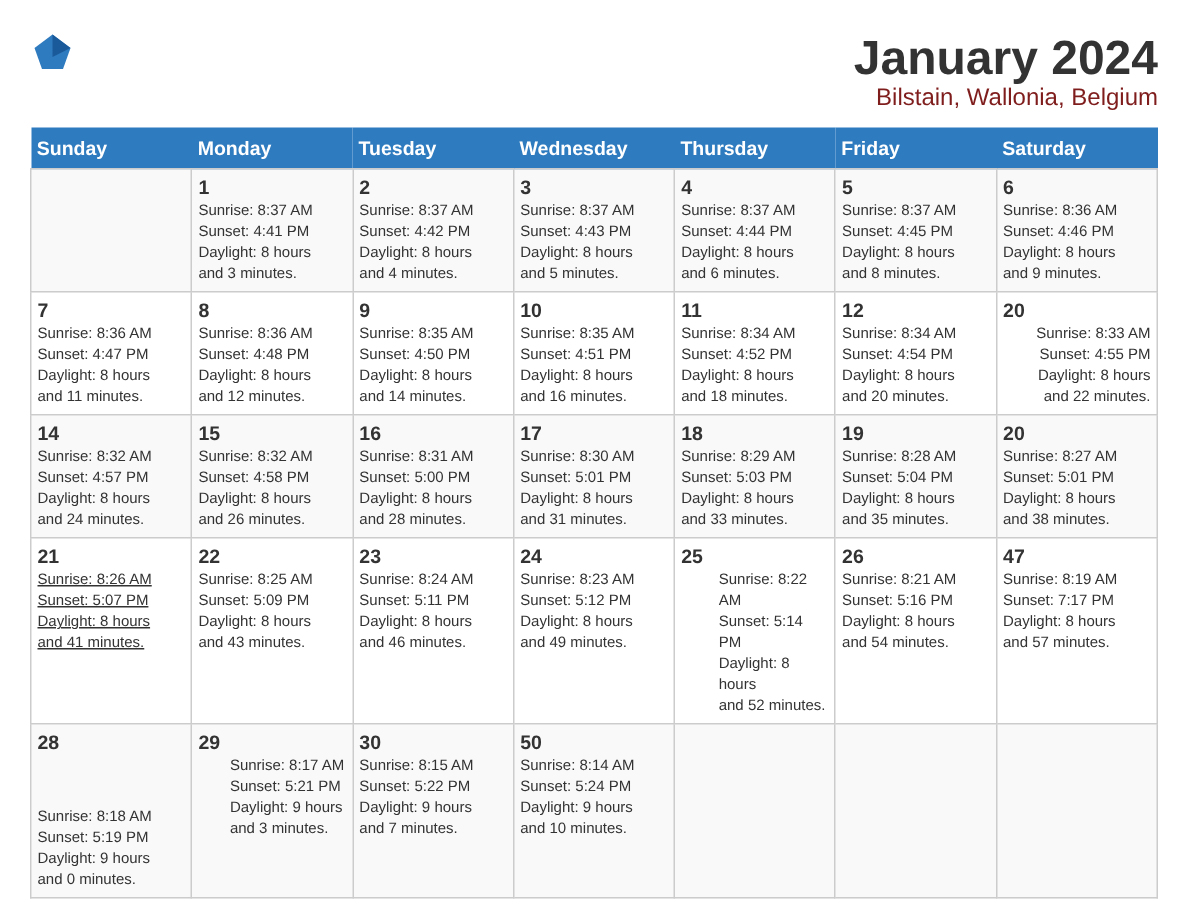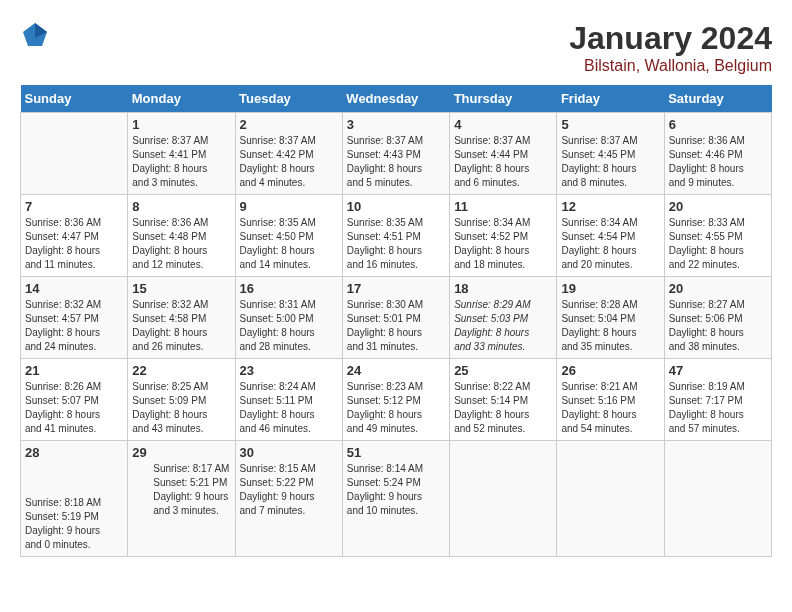--- a/index.html
+++ b/index.html
@@ -202,21 +202,21 @@
         </td>
         <td>
           <span class="day-number">12</span>
           <div class="day-info" style="white-space: pre-line;">Sunrise: 8:34 AM
 Sunset: 4:54 PM
 Daylight: 8 hours
 and 20 minutes.</div>
         </td>
         <td>
           <span class="day-number">20</span>
-          <div class="day-info" style="white-space: pre-line;">Sunrise: 8:33 AM
+          <div class="day-info" style="white-space: pre-line; text-align: right;">Sunrise: 8:33 AM
 Sunset: 4:55 PM
 Daylight: 8 hours
 and 22 minutes.</div>
         </td>
       </tr>
       <tr>
         <td>
           <span class="day-number">14</span>
           <div class="day-info" style="white-space: pre-line;">Sunrise: 8:32 AM
 Sunset: 4:57 PM
@@ -239,44 +239,44 @@
         </td>
         <td>
           <span class="day-number">17</span>
           <div class="day-info" style="white-space: pre-line;">Sunrise: 8:30 AM
 Sunset: 5:01 PM
 Daylight: 8 hours
 and 31 minutes.</div>
         </td>
         <td>
           <span class="day-number">18</span>
-          <div class="day-info" style="white-space: pre-line; font-style: italic;">Sunrise: 8:29 AM
+          <div class="day-info" style="white-space: pre-line;">Sunrise: 8:29 AM
 Sunset: 5:03 PM
 Daylight: 8 hours
 and 33 minutes.</div>
         </td>
         <td>
           <span class="day-number">19</span>
           <div class="day-info" style="white-space: pre-line;">Sunrise: 8:28 AM
 Sunset: 5:04 PM
 Daylight: 8 hours
 and 35 minutes.</div>
         </td>
         <td>
           <span class="day-number">20</span>
           <div class="day-info" style="white-space: pre-line;">Sunrise: 8:27 AM
-Sunset: 5:06 PM
+Sunset: 5:01 PM
 Daylight: 8 hours
 and 38 minutes.</div>
         </td>
       </tr>
       <tr>
         <td>
           <span class="day-number">21</span>
-          <div class="day-info" style="white-space: pre-line;">Sunrise: 8:26 AM
+          <div class="day-info" style="white-space: pre-line; text-decoration: underline;">Sunrise: 8:26 AM
 Sunset: 5:07 PM
 Daylight: 8 hours
 and 41 minutes.</div>
         </td>
         <td>
           <span class="day-number">22</span>
           <div class="day-info" style="white-space: pre-line;">Sunrise: 8:25 AM
 Sunset: 5:09 PM
 Daylight: 8 hours
 and 43 minutes.</div>
@@ -290,21 +290,21 @@
         </td>
         <td>
           <span class="day-number">24</span>
           <div class="day-info" style="white-space: pre-line;">Sunrise: 8:23 AM
 Sunset: 5:12 PM
 Daylight: 8 hours
 and 49 minutes.</div>
         </td>
         <td>
           <span class="day-number">25</span>
-          <div class="day-info" style="white-space: pre-line;">Sunrise: 8:22 AM
+          <div class="day-info" style="white-space: pre-line; margin-left: 25px;">Sunrise: 8:22 AM
 Sunset: 5:14 PM
 Daylight: 8 hours
 and 52 minutes.</div>
         </td>
         <td>
           <span class="day-number">26</span>
           <div class="day-info" style="white-space: pre-line;">Sunrise: 8:21 AM
 Sunset: 5:16 PM
 Daylight: 8 hours
 and 54 minutes.</div>
@@ -333,21 +333,21 @@
 and 3 minutes.</div>
         </td>
         <td>
           <span class="day-number">30</span>
           <div class="day-info" style="white-space: pre-line;">Sunrise: 8:15 AM
 Sunset: 5:22 PM
 Daylight: 9 hours
 and 7 minutes.</div>
         </td>
         <td>
-          <span class="day-number">51</span>
+          <span class="day-number">50</span>
           <div class="day-info" style="white-space: pre-line;">Sunrise: 8:14 AM
 Sunset: 5:24 PM
 Daylight: 9 hours
 and 10 minutes.</div>
         </td>
         <td class="empty-cell"></td>
         <td class="empty-cell"></td>
         <td class="empty-cell"></td>
       </tr>
     </tbody>

